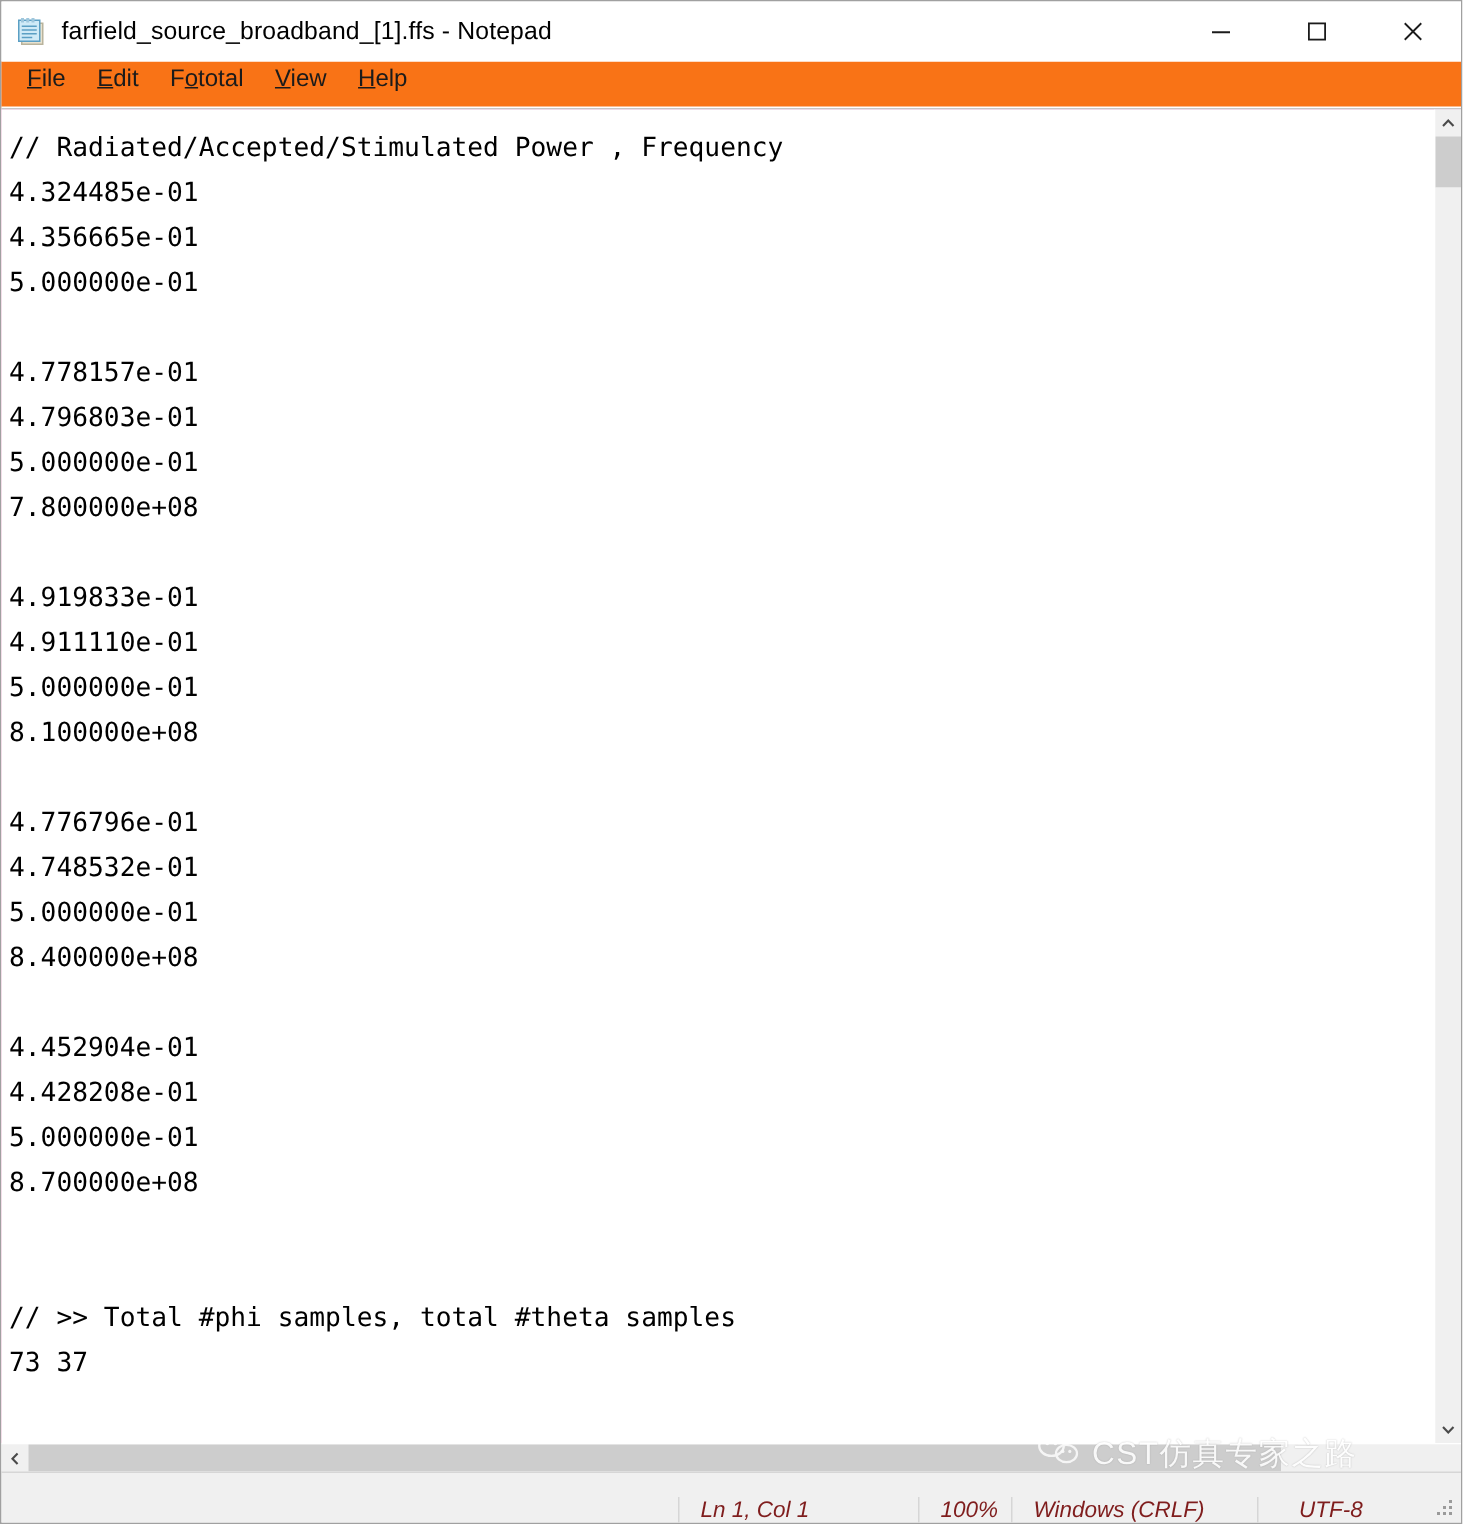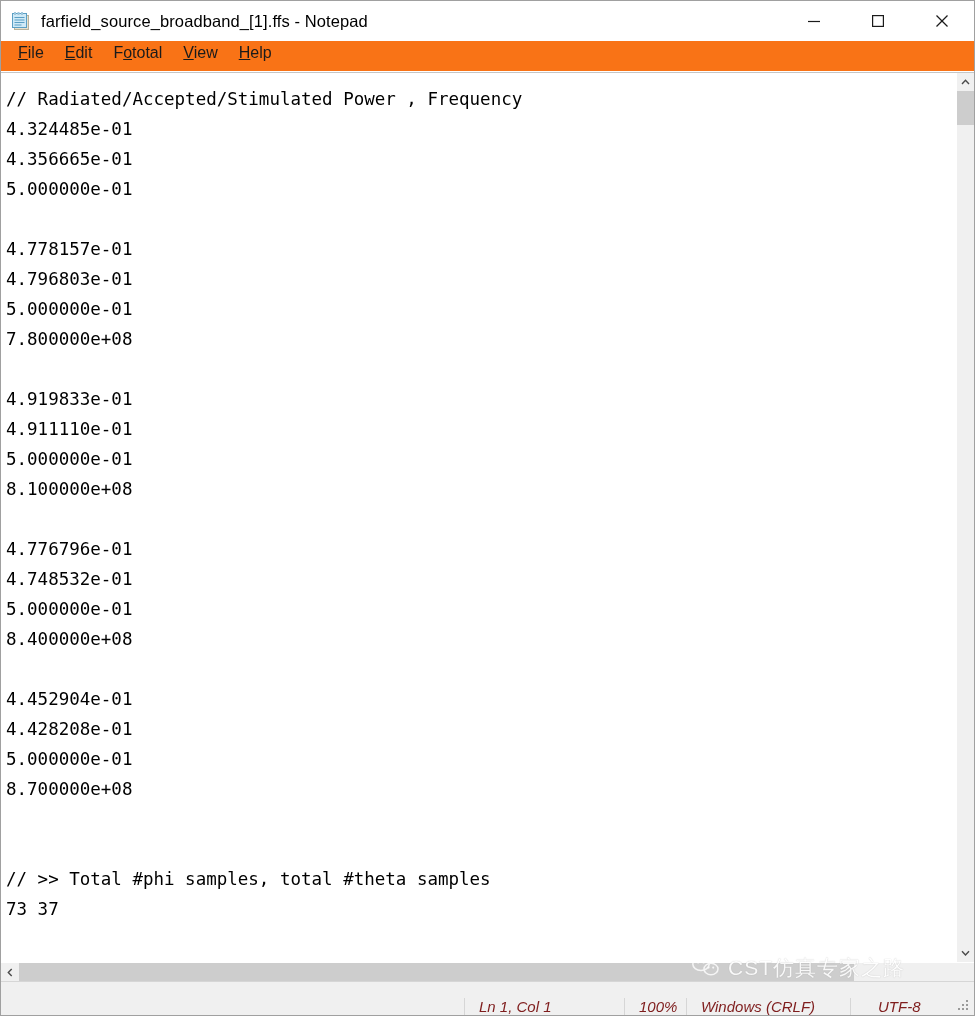--- a/index.html
+++ b/index.html
@@ -180,21 +180,21 @@
   .status-cell {
     display: flex;
     align-items: center;
     border-left: 1px solid #d6d6d6;
     padding-left: 14px;
     white-space: nowrap;
   }
   .sc-ln   { width: 160px; }
   .sc-zoom { width: 62px; }
   .sc-eol  { width: 164px; }
-  .sc-enc  { width: 124px; padding-left: 27px; }
+  .sc-enc  { width: 136px; padding-left: 27px; }
   .grip {
     position: absolute;
     right: 4px; bottom: 3px;
     width: 12px; height: 12px;
   }
   .grip i {
     position: absolute;
     width: 2px; height: 2px;
     background: #9a9a9a;
   }

